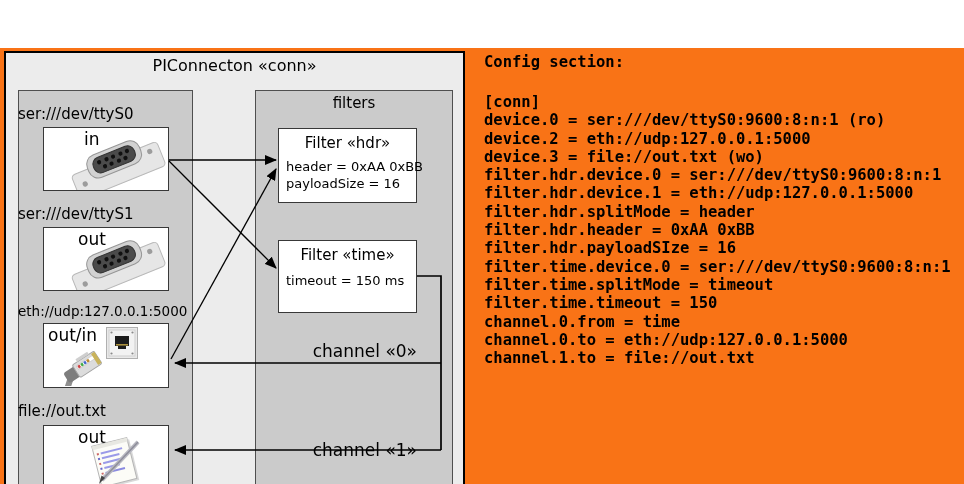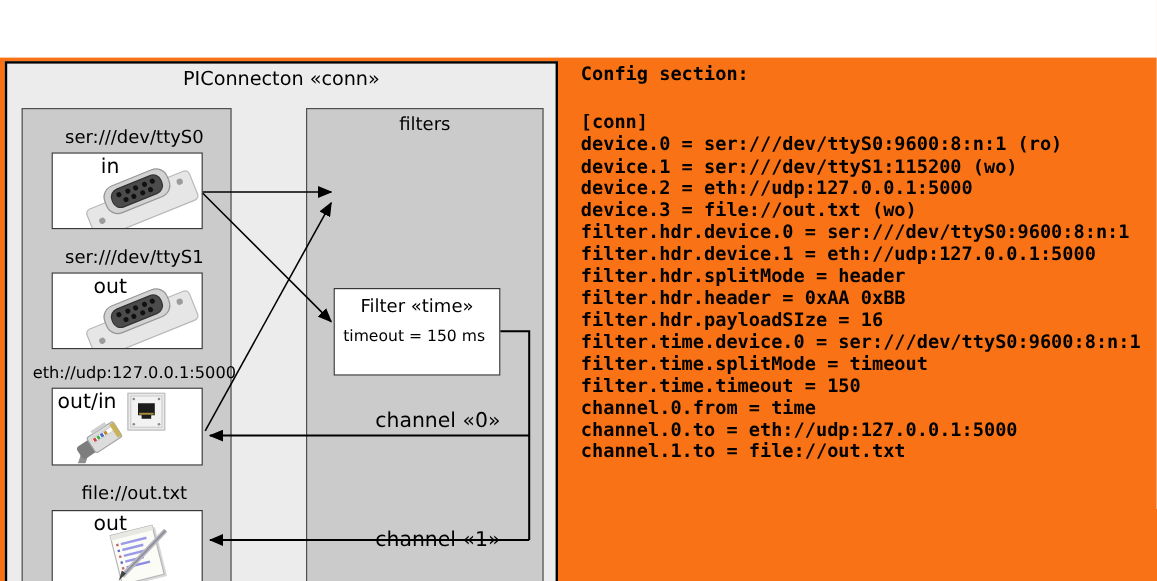--- a/index.html
+++ b/index.html
@@ -14,21 +14,21 @@
     border:2px solid #000; background:#ececec; }
   .diagram-title { left:4px; top:8px; width:461px; text-align:center;
     font-size:16px; }
   .panel { background:#cbcbcb; border:1.5px solid #4f4f4f; }
   .devices-panel { left:18px; top:42px; width:175px; height:421px; }
   .filters-panel { left:255px; top:42px; width:198px; height:420px; }
   .filters-label { left:255px; top:46px; width:198px; text-align:center;
     font-size:15px; }
 
   
-  .dev-label { left:18px; width:188px; text-align:center; font-size:15px; }
+  .dev-label { left:18px; width:188px; text-align:left; font-size:15px; }
   .dev-label.small { font-size:13.5px; }
   .dev-box { left:43px; width:126px; background:#fff; border:1px solid #383838;padding-left:12px; }
   .dev-name { position:absolute; top:1px; font-size:17px; }
 
   
   .filter-box { left:278px; width:139px; background:#fff; border:1px solid #383838; }
   .filter-title { position:absolute; left:0; top:5px; width:100%;
     text-align:center; font-size:15px; }
   .filter-attr { position:absolute; left:7px; font-size:13px; white-space:nowrap; }
 
@@ -152,20 +152,25 @@
           <rect x="15" y="28" width="16" height="2" fill="#9a9ae8"></rect>
         <rect x="11" y="33" width="2" height="2" fill="#c66"></rect>
           <rect x="15" y="33" width="20" height="2" fill="#8a8ae0"></rect>
       </g>
       <line x1="14" y1="44" x2="50" y2="6" stroke="#b9b9c2" stroke-width="4"></line>
       <line x1="14" y1="44" x2="50" y2="6" stroke="#8d8d99" stroke-width="1.4"></line>
       <path d="M11 48 L17 42 L13.5 39.5 Z" fill="#444"></path>
     </svg>
   </div>
 
+  <div class="abs filter-box" style="top:80px;height:75px;">
+    <div class="filter-title">Filter «hdr»</div>
+    <div class="filter-attr" style="top:30px;">header = 0xAA 0xBB</div>
+    <div class="filter-attr" style="top:47px;">payloadSize = 16</div>
+  </div>
   <div class="abs filter-box" style="top:192px;height:73px;">
     <div class="filter-title">Filter «time»</div>
     <div class="filter-attr" style="top:32px;">timeout = 150 ms</div>
   </div>
 
   <div class="abs channel-label" style="top:293px;">channel «0»</div>
   <div class="abs channel-label" style="top:392px;">channel «1»</div>
 
   <svg class="abs overlay" width="964" height="484" viewBox="0 0 964 484">
     <defs>
@@ -180,21 +185,20 @@
     <path d="M441,315 H175" stroke="#000" stroke-width="1.7" fill="none" marker-end="url(#arr)"></path>
     <path d="M441,402 H175" stroke="#000" stroke-width="1.7" fill="none" marker-end="url(#arr)"></path>
     <rect x="234" y="474" width="3" height="8" fill="#000"></rect>
   </svg>
 
   <div class="abs config">
     <div class="config-heading">Config section:</div>
     <div class="config-lines">
       <div class="cfg-line">[conn]</div>
       <div class="cfg-line">device.0 = ser:///dev/ttyS0:9600:8:n:1 (ro)</div>
-      <div class="cfg-line">device.1 = ser:///dev/ttyS1:115200 (wo)</div>
       <div class="cfg-line">device.2 = eth://udp:127.0.0.1:5000</div>
       <div class="cfg-line">device.3 = file://out.txt (wo)</div>
       <div class="cfg-line">filter.hdr.device.0 = ser:///dev/ttyS0:9600:8:n:1</div>
       <div class="cfg-line">filter.hdr.device.1 = eth://udp:127.0.0.1:5000</div>
       <div class="cfg-line">filter.hdr.splitMode = header</div>
       <div class="cfg-line">filter.hdr.header = 0xAA 0xBB</div>
       <div class="cfg-line">filter.hdr.payloadSIze = 16</div>
       <div class="cfg-line">filter.time.device.0 = ser:///dev/ttyS0:9600:8:n:1</div>
       <div class="cfg-line">filter.time.splitMode = timeout</div>
       <div class="cfg-line">filter.time.timeout = 150</div>

